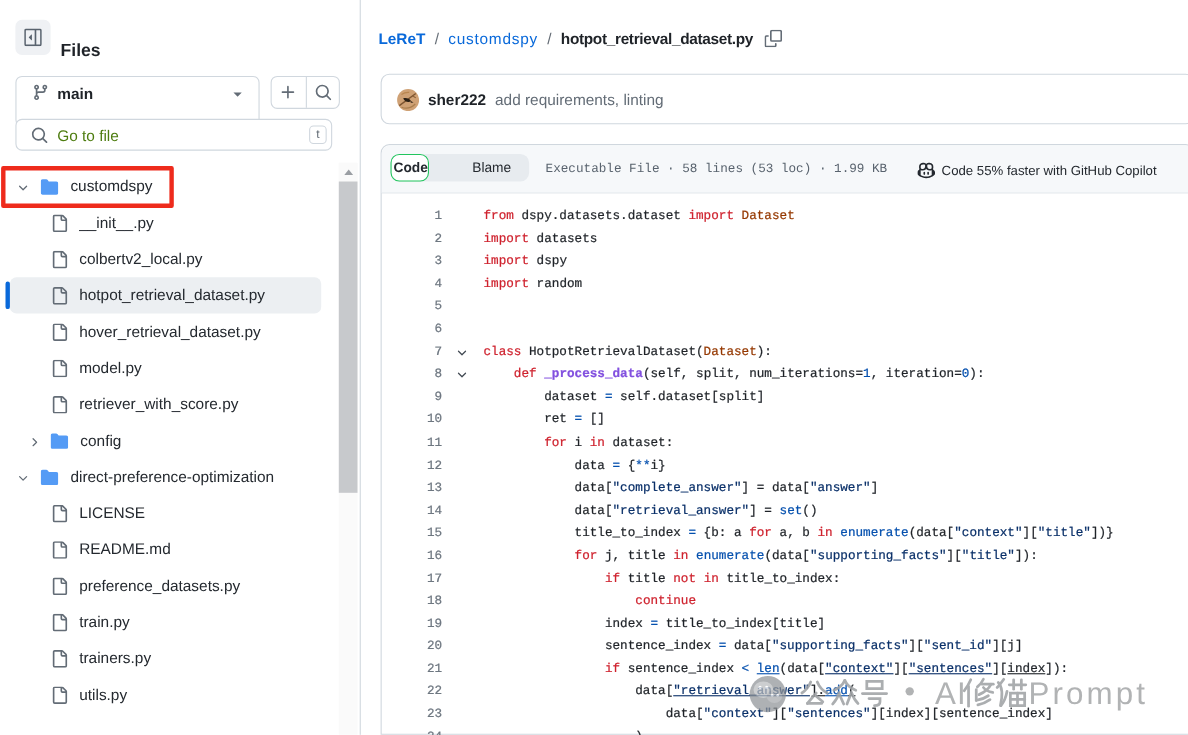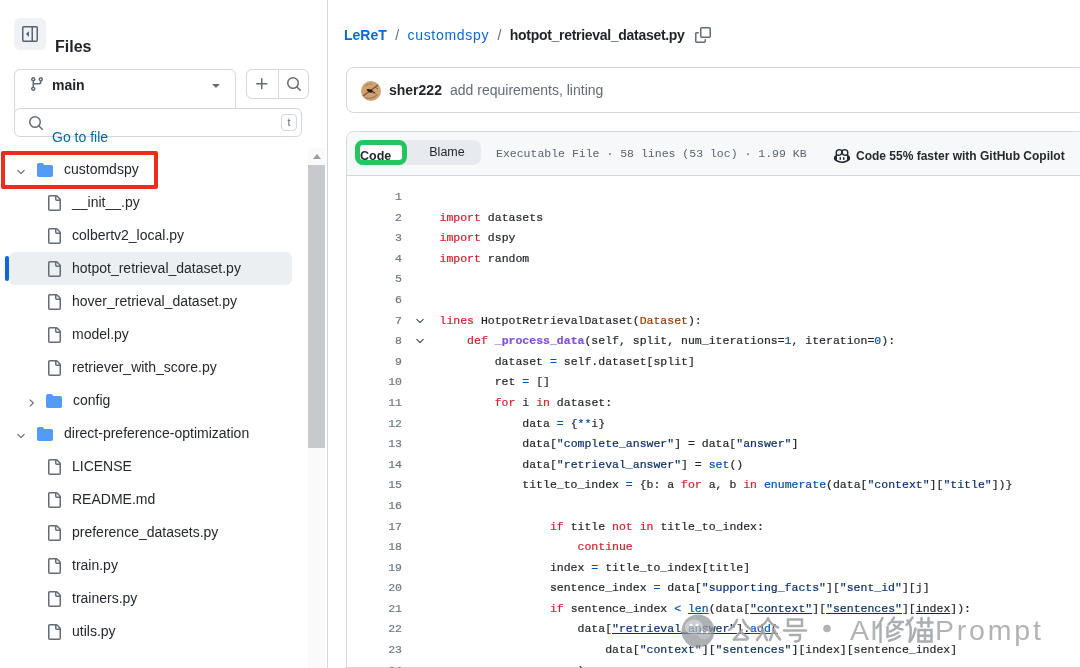--- a/index.html
+++ b/index.html
@@ -18,21 +18,21 @@
 #branchbtn .btxt { position:absolute; left:37px; top:7px; font-size:14px; font-weight:600; color:#1f2328; }
 #branchbtn .caret { position:absolute; left:193px; top:7px; }
 #btngroup { position:absolute; left:246px; top:69px; width:63px; height:30px;
   border:1px solid #d0d7de; border-radius:6px; background:#fff; }
 #btngroup .div { position:absolute; left:31px; top:0; width:1px; height:28px; background:#d0d7de; }
 #btngroup .plus { position:absolute; left:7px; top:6px; }
 #btngroup .mag { position:absolute; left:39px; top:6px; }
 #gotofile { position:absolute; left:14px; top:108px; width:288px; height:29px;
   border:1px solid #d0d7de; border-radius:6px; background:#fff; }
 #gotofile .mag { position:absolute; left:13px; top:6px; }
-#gotofile .ph { position:absolute; left:37px; top:20px; font-size:14px; color:#0369a1; }
+#gotofile .ph { position:absolute; left:37px; top:6px; font-size:14px; color:#4d7c0f; }
 #gotofile .tkey { position:absolute; right:4px; top:5px; width:16px; height:17px;
   border:1px solid #d0d7de; border-radius:4px; font-size:11px; color:#636c76;
   text-align:center; line-height:15px; }
 
 #tree { position:absolute; left:0; top:153px; width:307px; }
 .row { position:relative; height:33px; }
 .row .chev { position:absolute; top:10.5px; }
 .row .icon { position:absolute; top:8.5px; }
 .row .lbl { position:absolute; top:8px; font-size:14px; color:#24292f; white-space:nowrap; }
 .selbg { position:absolute; left:9px; top:0px; width:283px; height:33px;
@@ -61,30 +61,30 @@
   border:1px solid #d0d7de; border-radius:8px; background:#fff; }
 #commitbar .av { position:absolute; left:14px; top:13px; }
 #commitbar .who { position:absolute; left:42px; top:14px; font-size:14px; font-weight:700; color:#1f2328; }
 #commitbar .msg { position:absolute; left:103px; top:14px; font-size:14px; color:#636c76; }
 #codebox { position:absolute; left:19px; top:131px; width:740px; height:537px;
   border:1px solid #d0d7de; border-radius:8px 8px 0 0; background:#fff; }
 #codehead { position:absolute; left:0; top:0; width:738px; height:44px;
   background:#f6f8fa; border-bottom:1px solid #d0d7de; border-radius:8px 8px 0 0; }
 #segm { position:absolute; left:8px; top:8px; width:126px; height:25px;
   background:#e7ebef; border-radius:8px; }
-#segcode { position:absolute; left:0; top:0; width:52px; height:25px; background:#fff;
-  border:5px solid #22c55e; border-radius:8px; font-size:12.5px; font-weight:600;
-  color:#24292f; text-align:left; line-height:23px; }
+#segcode { position:absolute; left:0; top:0; width:35px; height:25px; background:#fff;
+  border:1px solid #22c55e; border-radius:8px; font-size:12.5px; font-weight:600;
+  color:#24292f; text-align:right; line-height:23px; }
 #segblame { position:absolute; left:58px; top:0; width:68px; height:25px;
   font-size:12.5px; color:#24292f; text-align:center; line-height:25px; }
 #meta { position:absolute; left:149px; top:15px; font-family:"Liberation Mono", monospace;
   font-size:11.5px; color:#59636e; white-space:pre; }
 #copilot { position:absolute; left:487px; top:14px; white-space:nowrap; }
 #copilot svg { vertical-align:-4px; }
-#copilot .ct { font-size:12px; font-weight:700; color:#24292f; margin-left:6px;margin-top:26px; }
+#copilot .ct { font-size:12px; font-weight:400; color:#24292f; margin-left:6px;margin-top:26px; }
 
 #code { position:absolute; left:0; top:45px; width:738px; padding-top:10px;
   font-family:"Liberation Mono", monospace; font-size:11.5px; -webkit-text-stroke:0.2px; }
 .cl { position:relative; height:20.6px; white-space:pre; }
 .cl .n { position:absolute; left:0; top:0; width:55px; text-align:right; color:#6e7781;
   line-height:20.6px; }
 .cl .t { position:absolute; left:92.5px; top:0; line-height:20.6px; color:#1f2328; }
 .cl .fold { position:absolute; left:67px; top:4px; }
 k { color:#cf222e; font-style:normal; }
 o { color:#953800; }
@@ -263,40 +263,40 @@
         <div id="segcode">Code</div>
         <div id="segblame">Blame</div>
       </div>
       <div id="meta">Executable File · 58 lines (53 loc) · 1.99 KB</div>
       <div id="copilot"><svg width="16" height="16" viewBox="0 0 16 16" fill="#24292f">
             <path d="M7.998 15.035c-4.562 0-7.873-2.914-7.998-3.749V9.338c.085-.628.677-1.686 1.588-2.065.013-.07.024-.143.036-.218.029-.183.06-.384.126-.612-.201-.508-.254-1.084-.254-1.656 0-.87.128-1.769.693-2.484.579-.733 1.494-1.124 2.724-1.261 1.206-.134 2.262.034 2.944.765.05.053.096.108.139.165.043-.057.094-.112.143-.165.682-.731 1.738-.899 2.944-.765 1.23.137 2.145.528 2.724 1.261.566.715.693 1.614.693 2.484 0 .572-.053 1.148-.254 1.656.066.228.098.429.126.612.012.076.024.148.037.218.924.385 1.522 1.471 1.591 2.095v1.872c0 .766-3.351 3.795-8.002 3.795Zm0-1.485c2.28 0 4.584-1.11 5.002-1.433V7.862l-.023-.116c-.49.21-1.075.291-1.727.291-1.146 0-2.059-.327-2.71-.991A3.222 3.222 0 0 1 8 6.303a3.24 3.24 0 0 1-.544.743c-.65.664-1.563.991-2.71.991-.652 0-1.236-.081-1.727-.291l-.023.116v4.255c.419.323 2.722 1.433 5.002 1.433ZM6.762 2.83c-.193-.206-.637-.413-1.682-.297-1.019.113-1.479.404-1.713.7-.247.312-.369.789-.369 1.554 0 .793.129 1.171.308 1.371.162.181.519.379 1.442.379.853 0 1.339-.235 1.638-.54.315-.322.527-.827.617-1.553.117-.935-.037-1.395-.241-1.614Zm4.155-.297c-1.044-.116-1.488.091-1.681.297-.204.219-.359.679-.242 1.614.091.726.303 1.231.618 1.553.299.305.784.54 1.638.54.922 0 1.28-.198 1.442-.379.179-.2.308-.578.308-1.371 0-.765-.123-1.242-.37-1.554-.233-.296-.693-.587-1.713-.7Z"></path>
             <path d="M6.25 9.037a.75.75 0 0 1 .75.75v1.501a.75.75 0 0 1-1.5 0V9.787a.75.75 0 0 1 .75-.75Zm4.25.75v1.501a.75.75 0 0 1-1.5 0V9.787a.75.75 0 0 1 1.5 0Z"></path>
           </svg><span class="ct">Code 55% faster with GitHub Copilot</span></div>
     </div>
     <div id="code">
-        <div class="cl"><span class="n">1</span></div>
+        <div class="cl"><span class="n">1</span><span class="t"><k>from</k> dspy.datasets.dataset <k>import</k> <o>Dataset</o></span></div>
         <div class="cl"><span class="n">2</span><span class="t"><k>import</k> datasets</span></div>
         <div class="cl"><span class="n">3</span><span class="t"><k>import</k> dspy</span></div>
         <div class="cl"><span class="n">4</span><span class="t"><k>import</k> random</span></div>
         <div class="cl"><span class="n">5</span><span class="t"></span></div>
         <div class="cl"><span class="n">6</span><span class="t"></span></div>
         <div class="cl"><span class="n">7</span><span class="fold"><svg width="12" height="12" viewBox="0 0 16 16" fill="#424a53">
               <path d="M12.78 5.22a.749.749 0 0 1 0 1.06l-4.25 4.25a.749.749 0 0 1-1.06 0L3.22 6.28a.749.749 0 1 1 1.06-1.06L8 8.939l3.72-3.719a.749.749 0 0 1 1.06 0Z"></path>
-            </svg></span><span class="t"><k>lines</k> HotpotRetrievalDataset(<o>Dataset</o>):</span></div>
+            </svg></span><span class="t"><k>class</k> HotpotRetrievalDataset(<o>Dataset</o>):</span></div>
         <div class="cl"><span class="n">8</span><span class="fold"><svg width="12" height="12" viewBox="0 0 16 16" fill="#424a53">
               <path d="M12.78 5.22a.749.749 0 0 1 0 1.06l-4.25 4.25a.749.749 0 0 1-1.06 0L3.22 6.28a.749.749 0 1 1 1.06-1.06L8 8.939l3.72-3.719a.749.749 0 0 1 1.06 0Z"></path>
             </svg></span><span class="t">    <k>def</k> <p2>_process_data</p2>(self, split, num_iterations=<b2>1</b2>, iteration=<b2>0</b2>):</span></div>
         <div class="cl"><span class="n">9</span><span class="t">        dataset <b2>=</b2> self.dataset[split]</span></div>
         <div class="cl"><span class="n">10</span><span class="t">        ret <b2>=</b2> []</span></div>
         <div class="cl"><span class="n">11</span><span class="t">        <k>for</k> i <k>in</k> dataset:</span></div>
         <div class="cl"><span class="n">12</span><span class="t">            data <b2>=</b2> {<b2>**</b2>i}</span></div>
         <div class="cl"><span class="n">13</span><span class="t">            data[<s2>"complete_answer"</s2>] = data[<s2>"answer"</s2>]</span></div>
         <div class="cl"><span class="n">14</span><span class="t">            data[<s2>"retrieval_answer"</s2>] = <b2>set</b2>()</span></div>
         <div class="cl"><span class="n">15</span><span class="t">            title_to_index <b2>=</b2> {b: a <k>for</k> a, b <k>in</k> <b2>enumerate</b2>(data[<s2>"context"</s2>][<s2>"title"</s2>])}</span></div>
-        <div class="cl"><span class="n">16</span></div>
+        <div class="cl"><span class="n">16</span><span class="t">            <k>for</k> j, title <k>in</k> <b2>enumerate</b2>(data[<s2>"supporting_facts"</s2>][<s2>"title"</s2>]):</span></div>
         <div class="cl"><span class="n">17</span><span class="t">                <k>if</k> title <k>not</k> <k>in</k> title_to_index:</span></div>
         <div class="cl"><span class="n">18</span><span class="t">                    <k>continue</k></span></div>
         <div class="cl"><span class="n">19</span><span class="t">                index <b2>=</b2> title_to_index[title]</span></div>
         <div class="cl"><span class="n">20</span><span class="t">                sentence_index <b2>=</b2> data[<s2>"supporting_facts"</s2>][<s2>"sent_id"</s2>][j]</span></div>
         <div class="cl"><span class="n">21</span><span class="t">                <k>if</k> sentence_index <b2>&lt;</b2> <b2><u2>len</u2></b2>(data[<s2><u2>"context"</u2></s2>][<s2><u2>"sentences"</u2></s2>][<u2>index</u2>]):</span></div>
         <div class="cl"><span class="n">22</span><span class="t">                    data[<s2><u2>"retrieval_answer"</u2></s2><u2>]</u2><u2>.</u2><b2><u2>add</u2></b2><u2>(</u2></span></div>
         <div class="cl"><span class="n">23</span><span class="t">                        data[<s2>"context"</s2>][<s2>"sentences"</s2>][index][sentence_index]</span></div>
         <div class="cl"><span class="n">24</span><span class="t">                    )</span></div>
       </div>
   </div>

